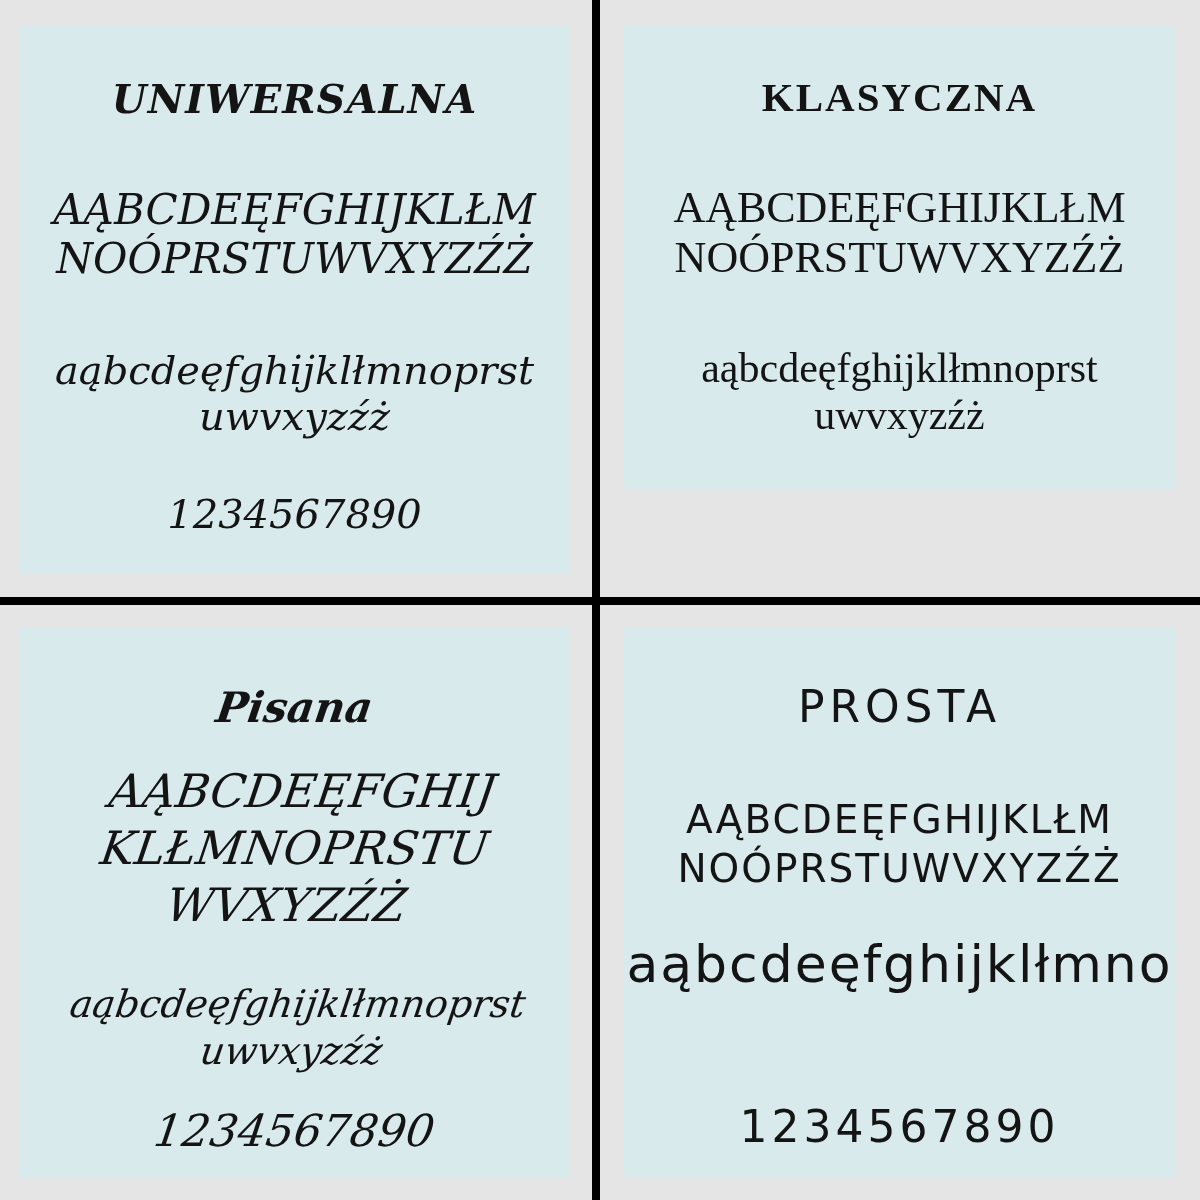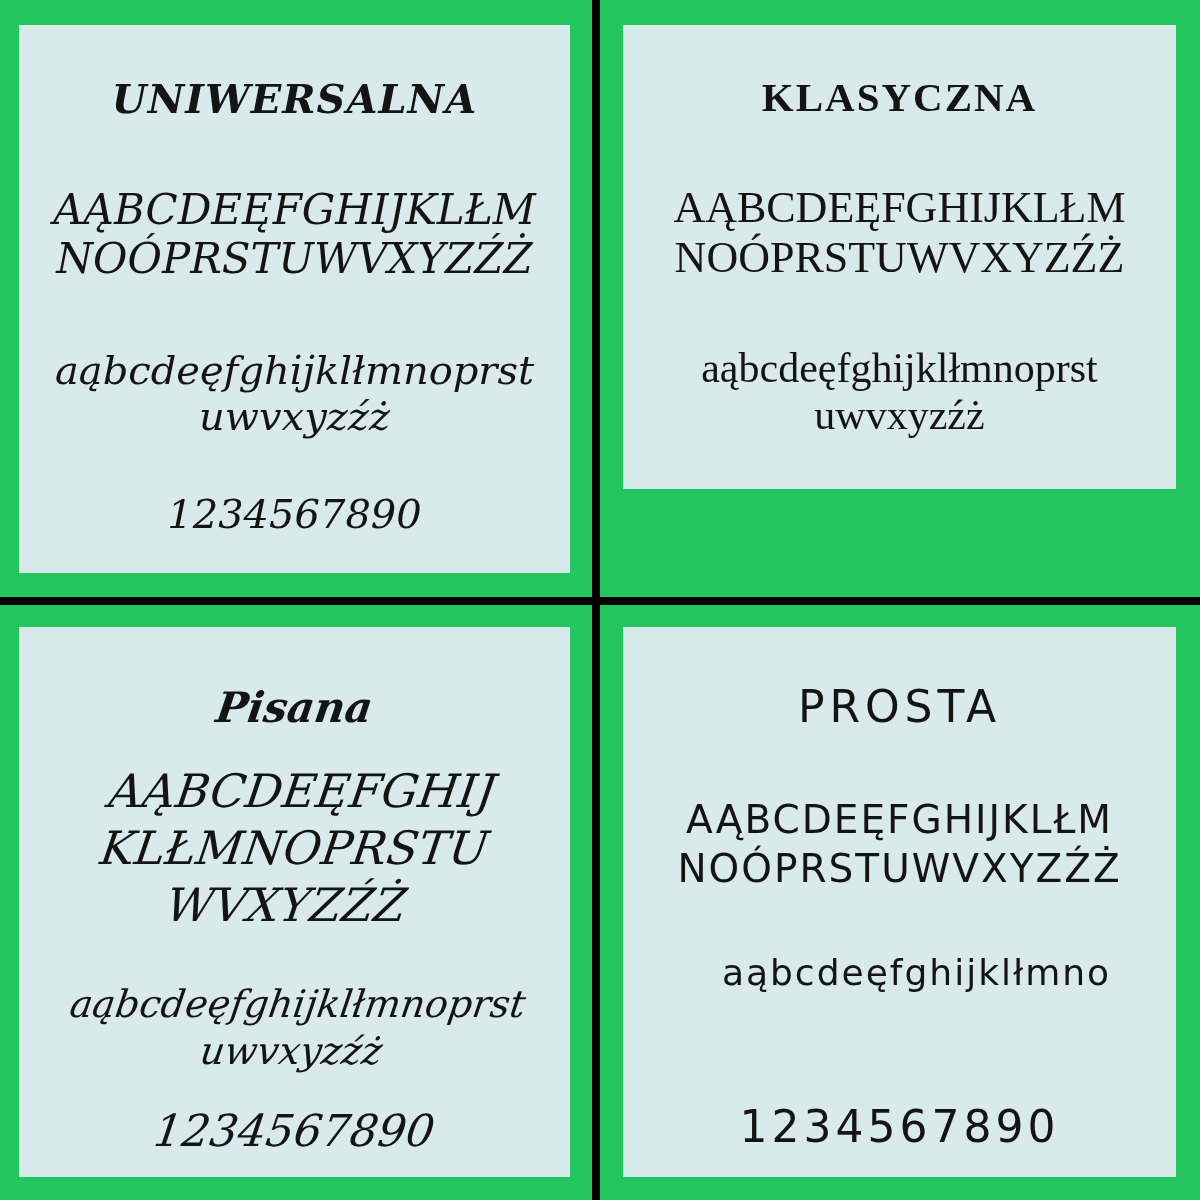--- a/index.html
+++ b/index.html
@@ -1,17 +1,17 @@
 <!DOCTYPE html>
 <html><head>
 <meta charset="utf-8">
 <style>
   html,body { margin:0; padding:0; background:#ffffff; }
   .stage {
-    position:relative; width:1200px; height:1200px; background:#22c55e;
+    position:relative; width:1200px; height:1200px; background:#e5e5e5;
     overflow:hidden; font-family:"Liberation Sans", sans-serif; color:#121212;
   }
   .divider-v { position:absolute; left:592px; top:0; width:8px; height:1200px; background:#000; }
   .divider-h { position:absolute; left:0; top:597px; width:1200px; height:8px; background:#000; }
 
   .card { position:absolute; background:#d9eaec; overflow:hidden; }
   #card-tl { left:19px;  top:25px;  width:551px; height:548px; }
   #card-tr { left:623px; top:25px;  width:553px; height:464px; }
   #card-bl { left:19px;  top:627px; width:551px; height:550px; }
   #card-br { left:623px; top:627px; width:553px; height:550px; }
@@ -37,21 +37,21 @@
   #card-bl .block { transform:skewX(-8deg); }
   #card-bl .title { top:56px;  font-size:42px; font-weight:700; }
   #card-bl .caps  { top:136px; font-size:46px; line-height:57px; font-weight:500; }
   #card-bl .lower { top:354px; font-size:38px; line-height:47px; }
   #card-bl .nums  { top:478px; font-size:44px; }
 
   
   .f-pro { font-family:"DejaVu Sans", sans-serif; }
   #card-br .title { top:54px;  font-size:44px; letter-spacing:5px; font-weight:500; }
   #card-br .caps  { top:168px; font-size:39px; line-height:49px; letter-spacing:2px; }
-  #card-br .lower { top:320px; font-size:36px; line-height:51px; letter-spacing:2px;margin-left:17px; }
+  #card-br .lower { top:312px; font-size:52px; line-height:51px; letter-spacing:2px; }
   #card-br .nums  { top:474px; font-size:44px; letter-spacing:4px; }
 </style>
 </head>
 <body>
 
 <div class="stage">
 
   <div class="divider-v"></div>
   <div class="divider-h"></div>
 

